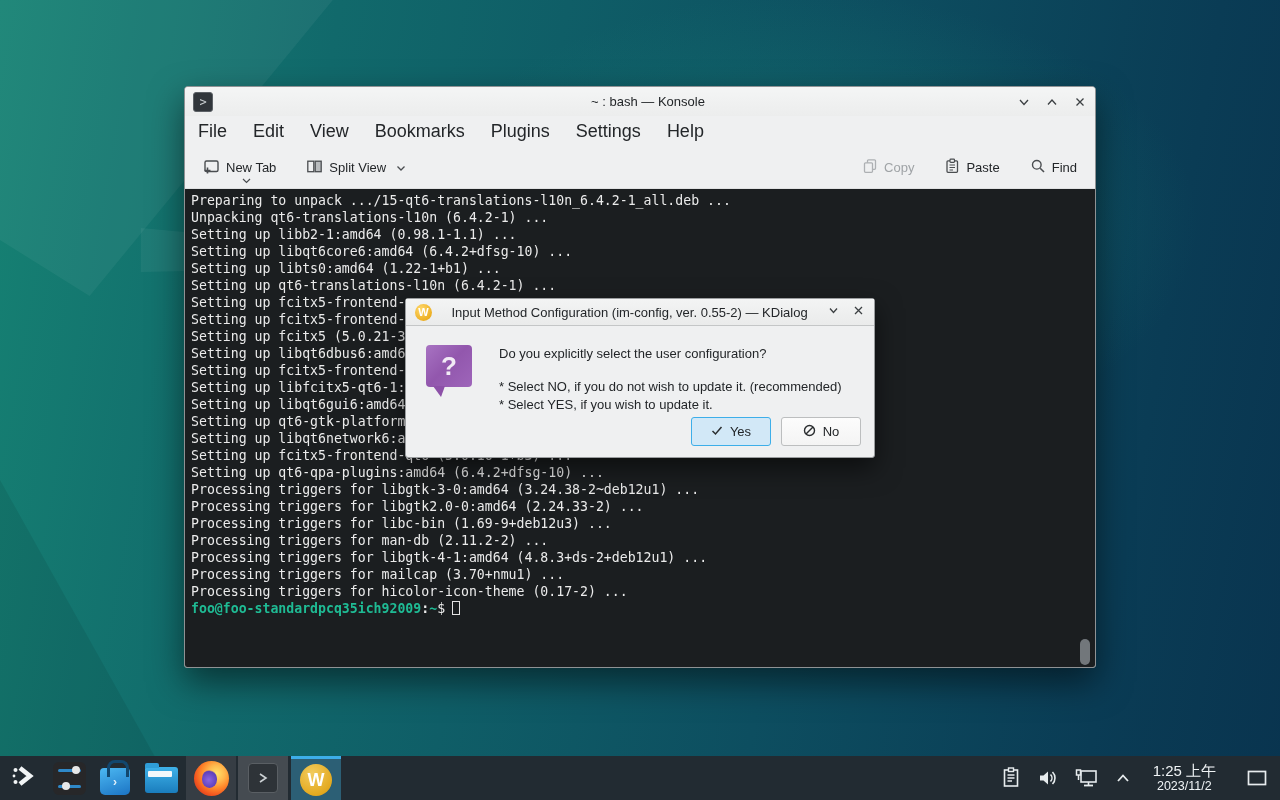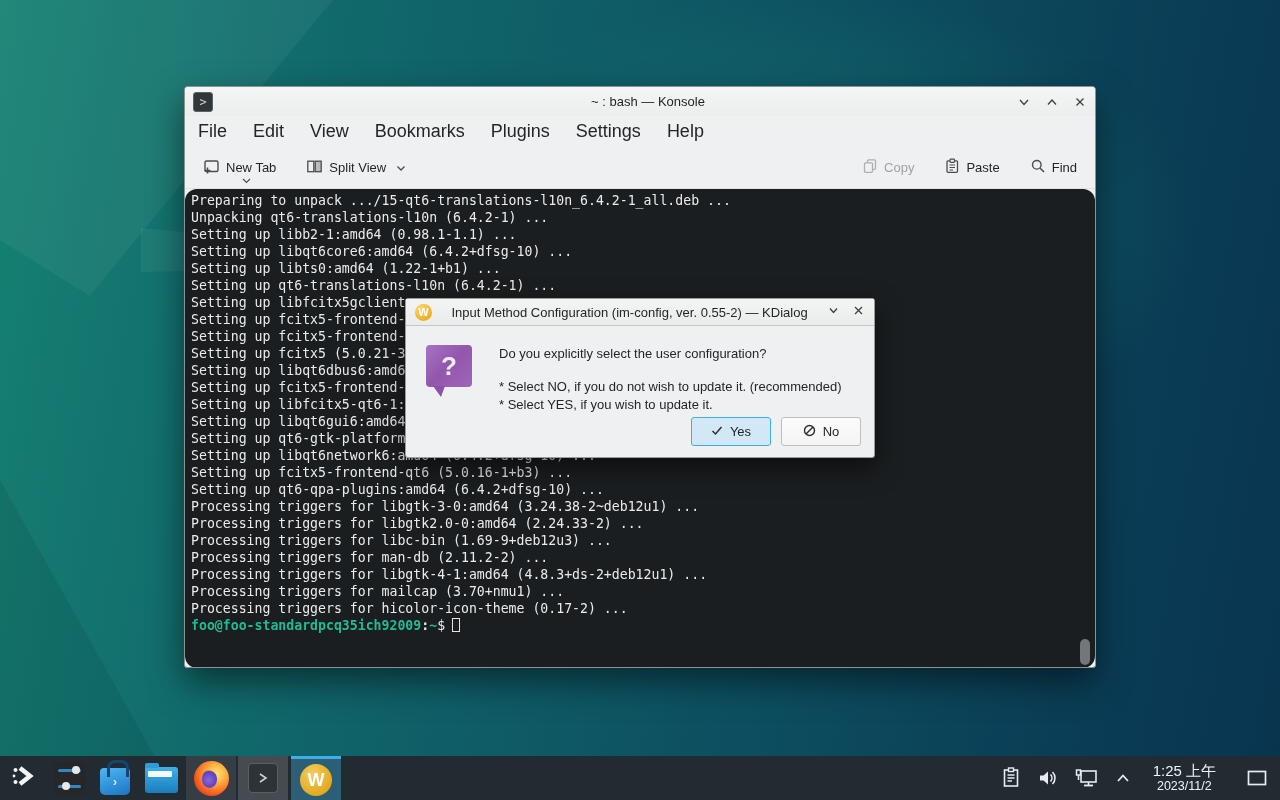--- a/index.html
+++ b/index.html
@@ -34,21 +34,21 @@
   .kw-toolbar { height:42px; display:flex; align-items:center; padding:0 10px; background:#eff0f1;
     border-bottom:1px solid #e0e1e2; font-size:13px; color:#232629; }
   .tb-btn { display:flex; align-items:center; gap:6px; padding:6px 8px; border-radius:3px; position:relative; }
   .tb-btn.disabled { color:#9fa3a6; }
   .tb-spacer { flex:1; }
   .menu-arrow-below { position:absolute; left:50%; bottom:-3px; transform:translateX(2px); }
   .tb-right { display:flex; align-items:center; gap:14px;justify-content:center; }
 
   
   .kw-terminal { position:relative; height:479px; background:#1b1e20; padding:3px 0 0 6px;
-    font-family:"DejaVu Sans Mono", monospace; font-size:13.2px; line-height:17px; color:#ebebeb;border-radius:12px; }
+    font-family:"DejaVu Sans Mono", monospace; font-size:13.2px; line-height:17px; color:#ebebeb; }
   .tline { white-space:pre; height:17px; }
   .prompt-user { color:#1fbb94; font-weight:bold;margin-top:20px; }
   .prompt-sep  { color:#ebebeb; font-weight:bold; }
   .prompt-path { color:#1fbb94; font-weight:bold; }
   .prompt-sym  { color:#ebebeb; }
   .cursor-box { display:inline-block; width:8px; height:14px; border:1px solid #e4e4e4; vertical-align:-2px; margin-left:7px; }
   .term-scrollbar { position:absolute; right:5px; bottom:3px; width:10px; height:26px;
     background:#72777b; border-radius:5px; }
 
   
@@ -212,21 +212,20 @@
     </div>
   </div>
 
   <div class="kw-terminal">
     <div class="tline">Preparing to unpack .../15-qt6-translations-l10n_6.4.2-1_all.deb ...</div>
     <div class="tline">Unpacking qt6-translations-l10n (6.4.2-1) ...</div>
     <div class="tline">Setting up libb2-1:amd64 (0.98.1-1.1) ...</div>
     <div class="tline">Setting up libqt6core6:amd64 (6.4.2+dfsg-10) ...</div>
     <div class="tline">Setting up libts0:amd64 (1.22-1+b1) ...</div>
     <div class="tline">Setting up qt6-translations-l10n (6.4.2-1) ...</div>
-    <div class="tline">Setting up libfcitx5gclient</div>
     <div class="tline">Setting up fcitx5-frontend-</div>
     <div class="tline">Setting up fcitx5-frontend-</div>
     <div class="tline">Setting up fcitx5 (5.0.21-3</div>
     <div class="tline">Setting up libqt6dbus6:amd6</div>
     <div class="tline">Setting up fcitx5-frontend-</div>
     <div class="tline">Setting up libfcitx5-qt6-1:</div>
     <div class="tline">Setting up libqt6gui6:amd64</div>
     <div class="tline">Setting up qt6-gtk-platform</div>
     <div class="tline">Setting up libqt6network6:amd64 (6.4.2+dfsg-10) ...</div>
     <div class="tline">Setting up fcitx5-frontend-qt6 (5.0.16-1+b3) ...</div>

